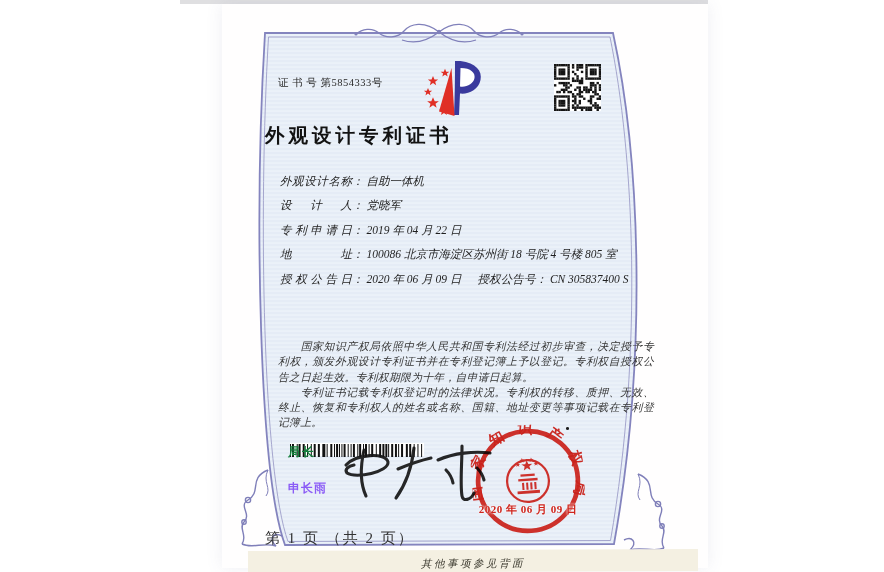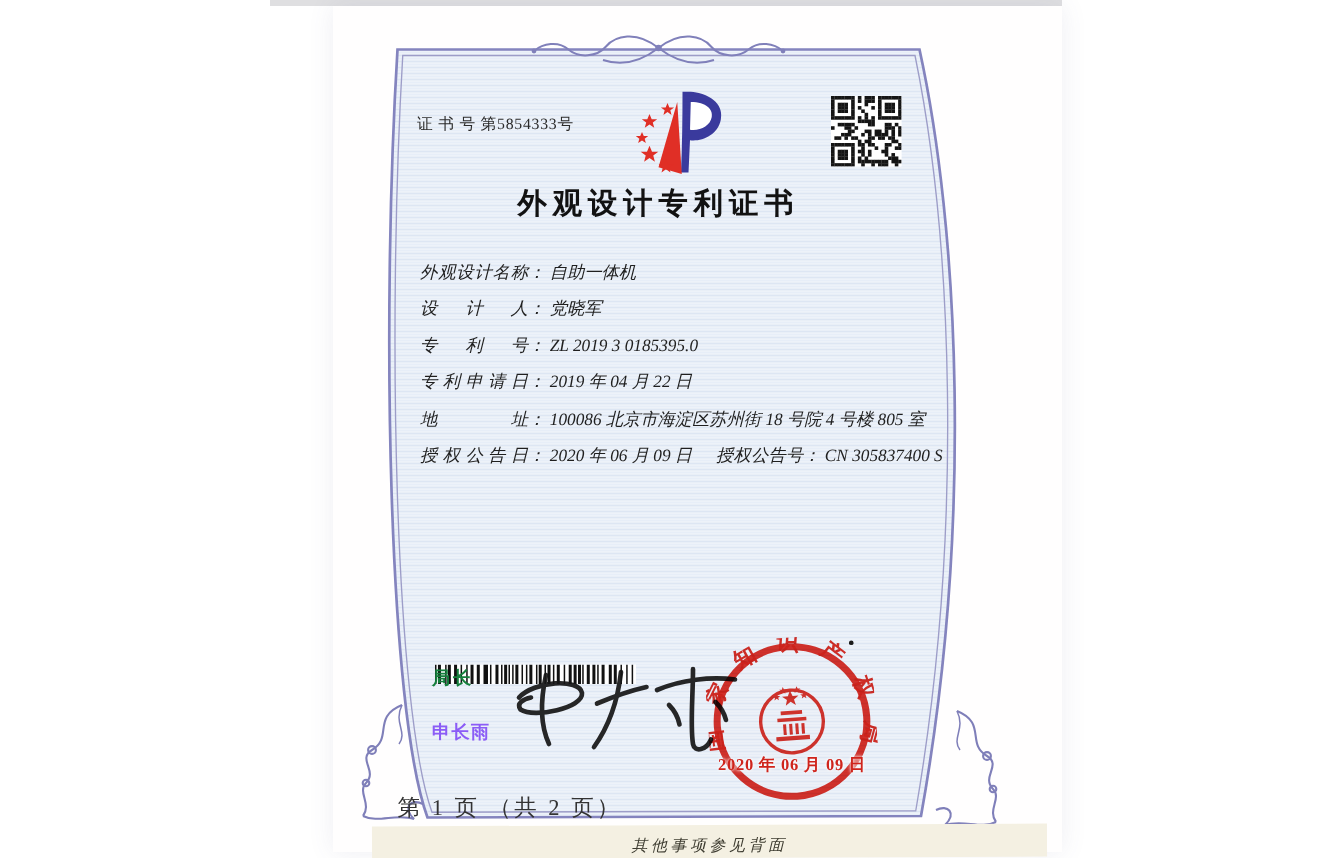--- a/index.html
+++ b/index.html
@@ -4,21 +4,21 @@
 <style>
   html,body{margin:0;padding:0;background:#ffffff;}
   .photo{position:relative;width:884px;height:572px;background:#ffffff;overflow:hidden;
          font-family:"Liberation Serif",serif;}
   .photo-top-edge{position:absolute;left:180px;top:0;width:528px;height:4px;background:#d9d9dc;opacity:.85;}
   .paper{position:absolute;left:222px;top:4px;width:486px;height:564px;background:#fffefe;
          box-shadow:0 0 16px rgba(90,90,140,.10);}
   .frame{position:absolute;left:0;top:0;}
   .abs{position:absolute;}
   .cert-no{left:56px;top:72px;font-size:10.5px;letter-spacing:.5px;color:#2a2a2a;white-space:nowrap;}
-  .cert-title{left:43px;top:118px;width:348px;text-align:center;font-size:19.5px;font-weight:bold;
+  .cert-title{left:43px;top:118px;width:348px;font-size:19.5px;font-weight:bold;
               letter-spacing:4px;color:#121212;white-space:nowrap;}
   .fields{left:58px;top:170px;width:372px;}
   .field-row{height:24.4px;font-size:11.5px;color:#1f1f1f;white-space:nowrap;font-style:italic;}
   .f-label{display:inline-block;width:72px;text-align:justify;text-align-last:justify;}
   .f-colon{padding:0 3px 0 0;}
   .pair2{margin-left:16px;width:58px;}
   .paras{left:56px;top:335px;width:376px;}
   .paras p{margin:0;font-size:10.8px;line-height:15.3px;font-style:italic;color:#353535;
            text-indent:2.1em;letter-spacing:.3px;text-align:justify;}
   .barcode{left:68px;top:439px;width:134px;height:13px;background:#fff;}
@@ -321,26 +321,29 @@
           <rect x="35.81" y="44.76" width="2.39" height="2.39" fill="#151515"></rect>
           <rect x="42.52" y="44.76" width="2.39" height="2.39" fill="#151515"></rect>
         </svg>
     </div>
 
     <div class="abs cert-title">外观设计专利证书</div>
 
     <div class="abs fields">
         <div class="field-row"><span class="f-label">外观设计名称</span><span class="f-colon">：</span><span class="f-val">自助一体机</span></div>
         <div class="field-row"><span class="f-label">设计人</span><span class="f-colon">：</span><span class="f-val">党晓军</span></div>
-        <div class="field-row"><span class="f-label">专利号</span><span class="f-colon">：</span><span class="f-val">ZL 2019 3 0185395.0</span></div>
         <div class="field-row"><span class="f-label">专利申请日</span><span class="f-colon">：</span><span class="f-val">2019 年 04 月 22 日</span></div>
         <div class="field-row"><span class="f-label">地址</span><span class="f-colon">：</span><span class="f-val">100086 北京市海淀区苏州街 18 号院 4 号楼 805 室</span></div>
         <div class="field-row"><span class="f-label">授权公告日</span><span class="f-colon">：</span><span class="f-val">2020 年 06 月 09 日</span><span class="f-label pair2">授权公告号</span><span class="f-colon">：</span><span class="f-val">CN 305837400 S</span></div>
       </div>
 
+    <div class="abs paras">
+        <p>国家知识产权局依照中华人民共和国专利法经过初步审查，决定授予专利权，颁发外观设计专利证书并在专利登记簿上予以登记。专利权自授权公告之日起生效。专利权期限为十年，自申请日起算。</p>
+        <p>专利证书记载专利权登记时的法律状况。专利权的转移、质押、无效、终止、恢复和专利权人的姓名或名称、国籍、地址变更等事项记载在专利登记簿上。</p>
+      </div>
 
     <div class="abs barcode">
       <svg width="134" height="13" viewBox="0 0 134 13">
           <rect x="0.00" y="0" width="1.00" height="13" fill="#111"></rect>
           <rect x="1.96" y="0" width="2.00" height="13" fill="#111"></rect>
           <rect x="6.74" y="0" width="1.00" height="13" fill="#111"></rect>
           <rect x="8.56" y="0" width="2.00" height="13" fill="#111"></rect>
           <rect x="12.71" y="0" width="2.00" height="13" fill="#111"></rect>
           <rect x="17.06" y="0" width="1.00" height="13" fill="#111"></rect>
           <rect x="20.80" y="0" width="1.00" height="13" fill="#111"></rect>

